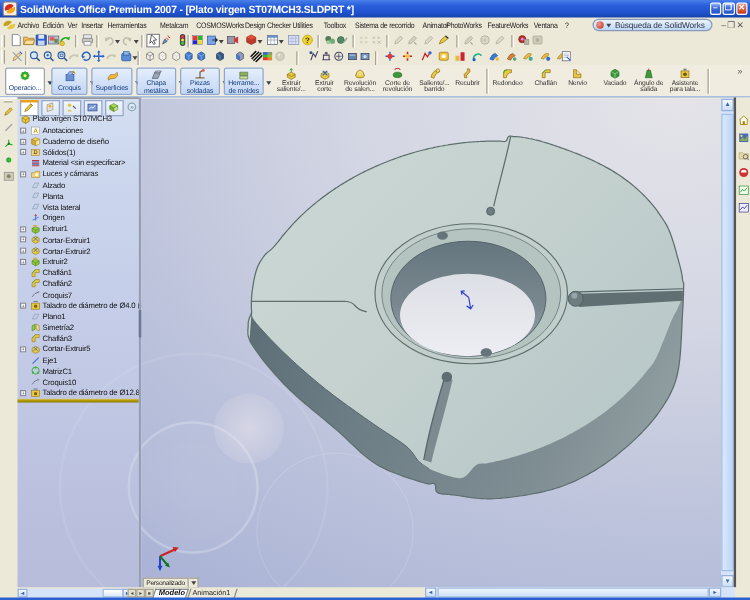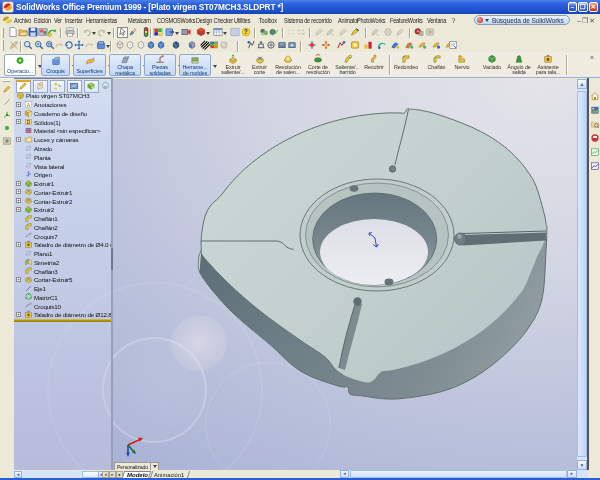--- a/index.html
+++ b/index.html
@@ -10,21 +10,21 @@
 </style>
 </head>
 <body>
 
 <div class="abs" style="left:0;top:0;width:600px;height:14px;background:linear-gradient(180deg,#4a80e8 0%,#2b60dc 30%,#1e50cc 75%,#1644ae 100%)"></div>
 <svg class="abs" style="left:2px;top:1px" width="12" height="12" viewBox="0 0 12 12">
   <rect x="0.5" y="0.5" width="11" height="11" rx="2" fill="#f3efe7" stroke="#888"></rect>
   <path d="M2,7.5 a4.2,4.2 0 0 1 7,-4 l-3.2,3 z" fill="#d42b1e"></path>
   <path d="M10,4.5 a4.2,4.2 0 0 1 -7,4 l3.2,-3 z" fill="#f4a71d"></path>
 </svg>
-<div class="abs" style="left:16px;top:2px;color:#fff;font-size:8.3px;font-weight:bold;white-space:nowrap;letter-spacing:-0.15px">SolidWorks Office Premium 1999 - [Plato virgen ST07MCH3.SLDPRT *]</div>
+<div class="abs" style="left:16px;top:2px;color:#fff;font-size:8.3px;font-weight:bold;white-space:nowrap;letter-spacing:-0.15px">SolidWorks Office Premium 2007 - [Plato virgen ST07MCH3.SLDPRT *]</div>
 
 <div class="abs" style="left:567.5px;top:2px;width:9.5px;height:9.5px;border-radius:2px;border:1px solid #fff;background:linear-gradient(180deg,#9cb9f4,#3b68dd 40%,#2a55c8);color:#fff;font-size:6.5px;line-height:8px;text-align:center;font-weight:bold">–</div>
 <div class="abs" style="left:578px;top:2px;width:9.5px;height:9.5px;border-radius:2px;border:1px solid #fff;background:linear-gradient(180deg,#9cb9f4,#3b68dd 40%,#2a55c8);color:#fff;font-size:6.5px;line-height:8px;text-align:center;font-weight:bold">❐</div>
 <div class="abs" style="left:588.5px;top:2px;width:9.5px;height:9.5px;border-radius:2px;border:1px solid #fff;background:linear-gradient(180deg,#f2a284,#e46a43 40%,#cc3512);color:#fff;font-size:6.5px;line-height:8px;text-align:center;font-weight:bold">✕</div>
 
 <svg class="abs" style="left:2px;top:15px" width="11" height="10" viewBox="0 0 11 10">
  <path d="M1,6 a4,3.5 0 0 1 6.5,-3.5 l-3,2.8 z" fill="#c8a020"></path>
  <path d="M10,4 a4,3.5 0 0 1 -6.5,3.5 l3,-2.8 z" fill="#e8c83f"></path>
 </svg>
 

